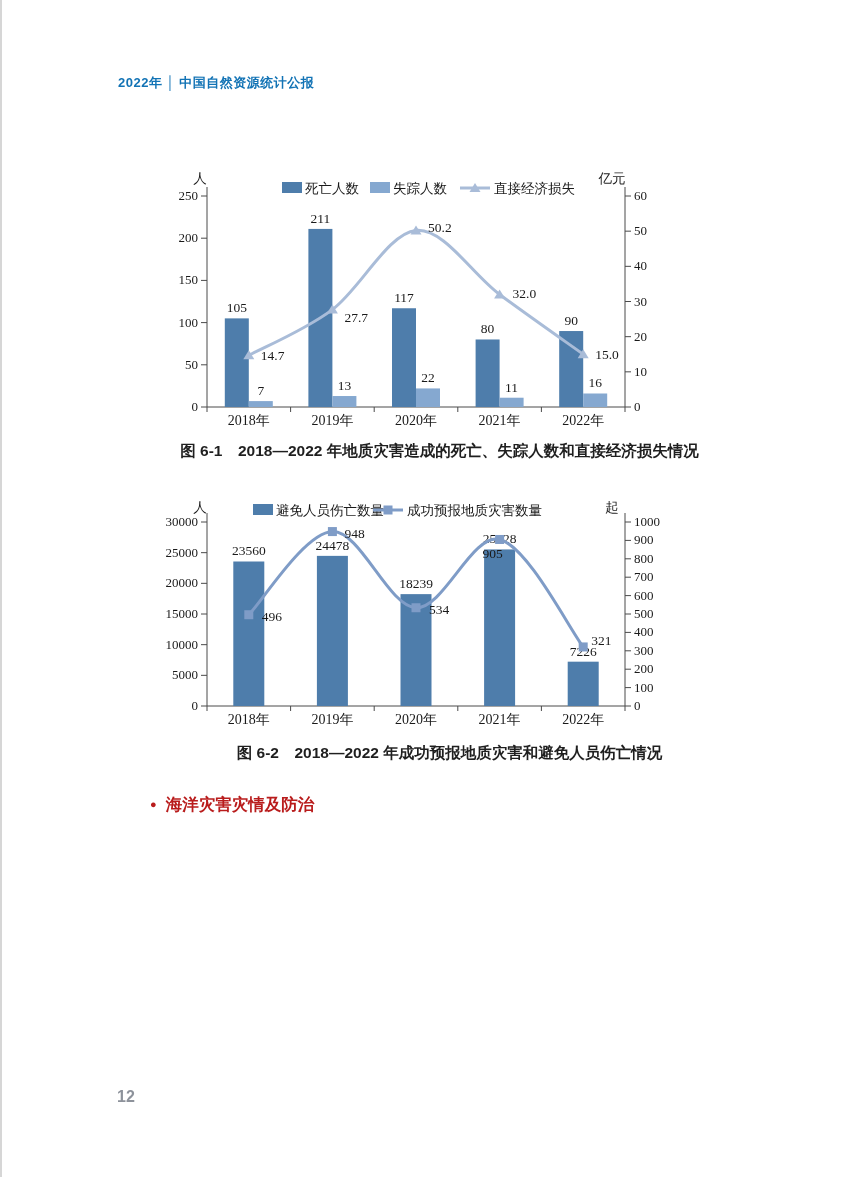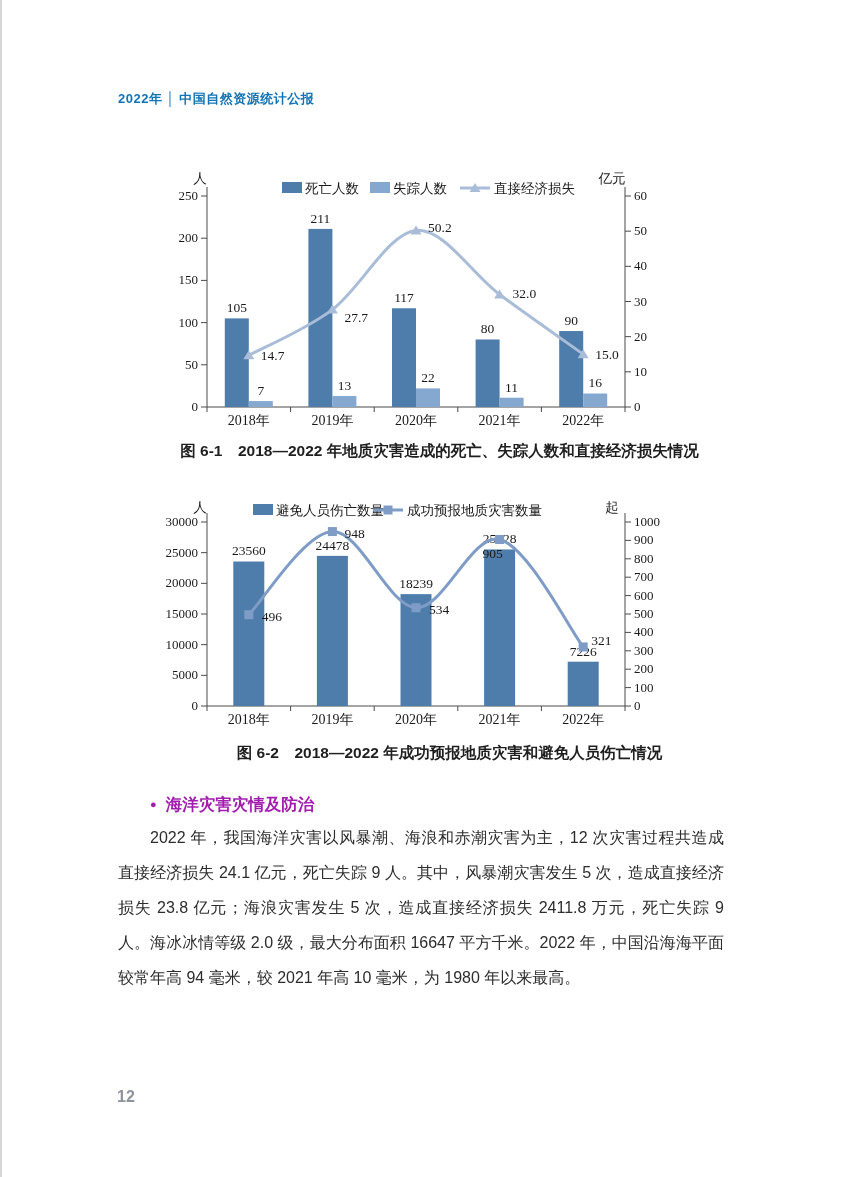--- a/index.html
+++ b/index.html
@@ -1,26 +1,26 @@
 <!DOCTYPE html>
 <html><head>
 <meta charset="utf-8">
 <style>
   html,body{margin:0;padding:0;background:#fff;}
   .page{position:relative;width:841px;height:1177px;background:#ffffff;overflow:hidden;
         font-family:"Liberation Sans",sans-serif;}
   .edge-line{position:absolute;left:0;top:0;width:2px;height:100%;background:#d6d6d6;}
-  .header{position:absolute;left:118px;top:90px;font-size:13px;font-weight:bold;color:#1273b5;letter-spacing:.5px;}
+  .header{position:absolute;left:118px;top:74px;font-size:13px;font-weight:bold;color:#1273b5;letter-spacing:.5px;}
   .chart{position:absolute;}
   #chart1{left:150px;top:160px;}
   #chart2{left:150px;top:493px;}
   .caption{position:absolute;left:0;width:841px;text-align:center;font-size:15.5px;font-weight:bold;color:#1f1f1f;}
   #caption1{top:441px;padding-left:19px;}
   #caption2{top:743px;padding-left:29px;}
-  .section-heading{position:absolute;left:150px;top:794px;font-size:16.5px;font-weight:bold;color:#a21caf;}
+  .section-heading{position:absolute;left:150px;top:794px;font-size:16.5px;font-weight:bold;color:#b91c1c;}
   .section-heading .bullet{font-size:11px;vertical-align:2px;margin-right:9px;}
   .body-text{position:absolute;left:118px;top:820px;width:606px;font-size:16px;line-height:35px;color:#2d2d2d;
              text-align:justify;text-justify:inter-character;word-break:break-all;}
   .body-text p{margin:0;text-indent:2em;}
   .page-number{position:absolute;left:117px;top:1088px;font-size:16px;font-weight:bold;color:#8d929b;}
   
   .tick{font-family:"Liberation Serif",serif;font-size:13px;fill:#1a1a1a;}
   .yearlbl{font-family:"Liberation Serif",serif;font-size:14px;fill:#1a1a1a;}
   .dlabel{font-family:"Liberation Serif",serif;font-size:13.5px;fill:#1a1a1a;}
   .unit{font-family:"Liberation Serif",serif;font-size:13.5px;fill:#1a1a1a;}
@@ -198,17 +198,16 @@
       <rect x="233.5" y="12.5" width="9" height="9" fill="#7f9cc7"></rect>
       <text x="257" y="22" class="lg">成功预报地质灾害数量</text>
     </svg>
   <div id="caption2" class="caption">图 6-2　2018—2022 年成功预报地质灾害和避免人员伤亡情况</div>
 
   <div class="section-heading">
     <span class="bullet">●</span><span>海洋灾害灾情及防治</span>
   </div>
 
   <div class="body-text">
-    <p>2022 年，我国海洋灾害以风暴潮、海浪和赤潮灾害为主，12 次灾害过程共造成直接经济损失 24.1 亿元，死亡失踪 9 人。其中，风暴潮灾害发生 5 次，造成直接经济损失 23.8 亿元；海浪灾害发生 5 次，造成直接经济损失 2411.8 万元，死亡失踪 9 人。海冰冰情等级 2.0 级，最大分布面积 16647 平方千米。2022 年，中国沿海海平面较常年高 94 毫米，较 2021 年高 10 毫米，为 1980 年以来最高。</p>
   </div>
 
   <div class="page-number">12</div>
 </div>
 
 </body></html>

